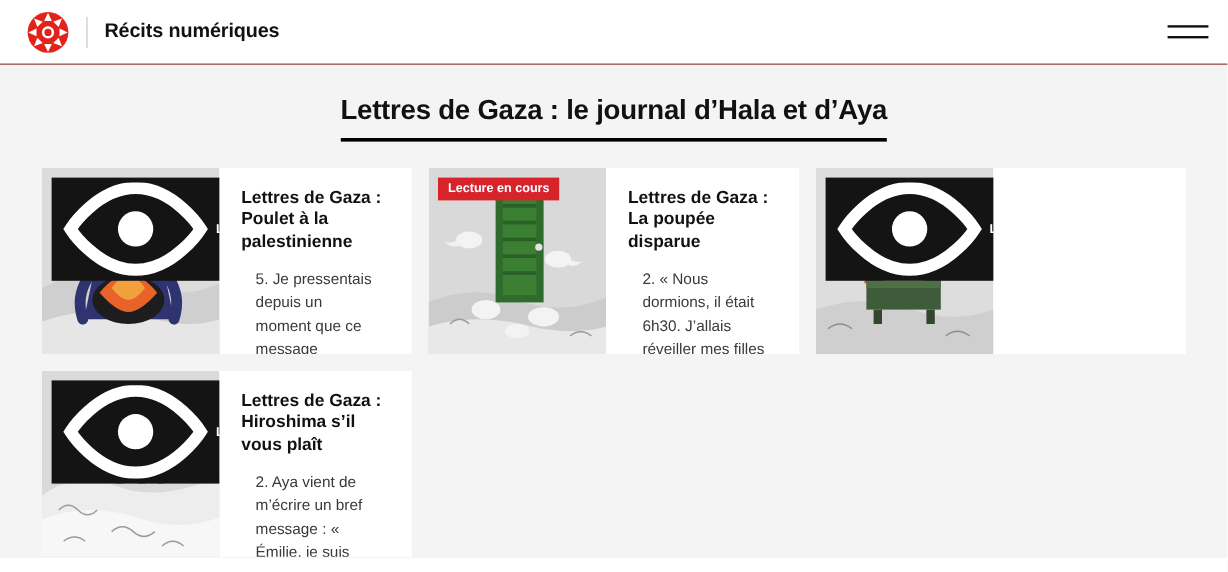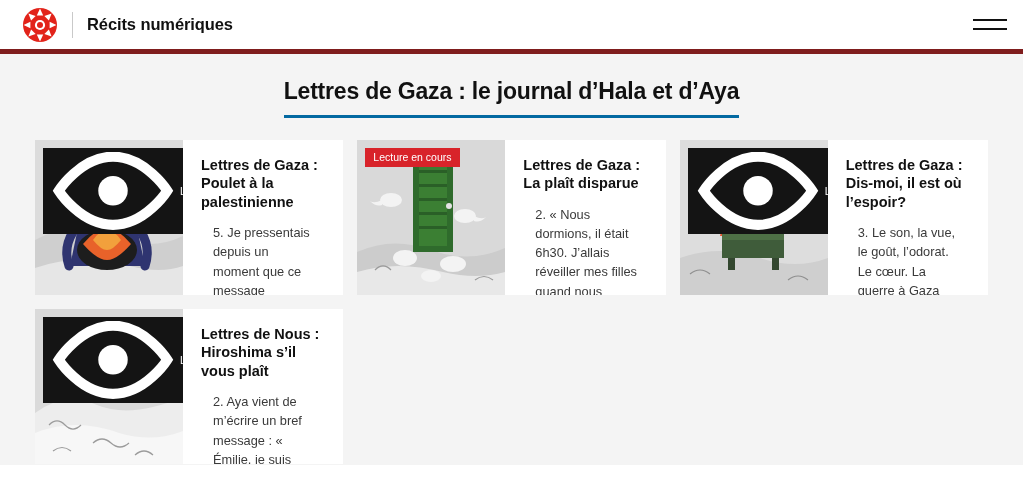--- a/index.html
+++ b/index.html
@@ -14,21 +14,21 @@
     color: #1a1a1a;
   }
 
   
   .site-header {
     height: 54px;
     background: #ffffff;
     display: flex;
     align-items: center;
     padding: 0 22px;
-    border-bottom: 5px solid #7f1d1d;
+    border-bottom: 1px solid #7f1d1d;
     position: relative;
   }
   .logo-wrap {
     display: flex;
     align-items: center;
     gap: 14px;
   }
   .cbc-gem {
     width: 36px;
     height: 36px;
@@ -77,21 +77,21 @@
   }
   .page-title {
     text-align: center;
     font-size: 23px;
     font-weight: bold;
     letter-spacing: -0.2px;
     color: #111111;
     padding-bottom: 10px;
     width: fit-content;
     margin: 0 auto 22px auto;
-    border-bottom: 3px solid #0369a1;
+    border-bottom: 3px solid #000000;
   }
 
   .grid {
     width: 953px;
     margin: 0 auto;
     display: grid;
     grid-template-columns: 1fr 1fr 1fr;
     column-gap: 24px;
     row-gap: 18px;
     gap: 14px;
@@ -113,21 +113,21 @@
   .thumb svg { display: block; width: 100%; height: 100%; }
 
   .badge {
     position: absolute;
     top: 8px;
     left: 8px;
     display: inline-flex;
     align-items: center;
     gap: 5px;
     font-size: 10.5px;
-    font-weight: normal;
+    font-weight: bold;
     color: #ffffff;
     padding: 4px 8px;
     line-height: 1;
     white-space: nowrap;
   }
   .badge.read { background: #141414; }
   .badge.playing { background: #d8232a; }
   .eye {
     width: 13px;
     height: 9px;
@@ -260,21 +260,21 @@
           <g stroke="#9a9a9a" stroke-width="1.2" fill="none">
             <path d="M18 130 q8 -8 16 0"></path>
             <path d="M118 140 q9 -7 18 0"></path>
           </g>
         </svg>
         <span class="badge playing">
           <span>Lecture en cours</span>
         </span>
       </div>
       <div class="card-body">
-        <h2 class="card-title">Lettres de Gaza : La plaît disparue</h2>
+        <h2 class="card-title">Lettres de Gaza : La poupée disparue</h2>
         <p class="card-desc">2. « Nous dormions, il était 6h30. J’allais réveiller mes filles quand nous avons entendu un bruit étrange. »</p>
       </div>
     </article>
 
     <article class="card">
       <div class="thumb">
         <svg viewBox="0 0 148 155" preserveAspectRatio="xMidYMid slice" aria-hidden="true">
           <rect width="148" height="155" fill="#dddddd"></rect>
           <path d="M0 118 Q40 104 80 118 Q116 130 148 118 L148 155 L0 155 Z" fill="#cfcfcf"></path>
           <path d="M40 96 q10 -40 24 -48 q-4 20 8 28 q10 -10 10 -24 q12 16 12 44z" fill="#e8542a"></path>
@@ -290,24 +290,20 @@
           </g>
         </svg>
         <span class="badge read">
           <svg class="eye" viewBox="0 0 16 10" aria-hidden="true">
             <path d="M8 0.6C3.8 0.6 1 5 1 5s2.8 4.4 7 4.4S15 5 15 5 12.2 0.6 8 0.6z" fill="none" stroke="#ffffff" stroke-width="1.3"></path>
             <circle cx="8" cy="5" r="1.9" fill="#ffffff"></circle>
           </svg>
           <span>Lu</span>
         </span>
       </div>
-      <div class="card-body">
-        <h2 class="card-title">Lettres de Gaza : Dis-moi, il est où l’espoir?</h2>
-        <p class="card-desc">3. Le son, la vue, le goût, l’odorat. Le cœur. La guerre à Gaza pénètre de force la chair des Gazaouis.</p>
-      </div>
     </article>
 
     <article class="card">
       <div class="thumb">
         <svg viewBox="0 0 148 155" preserveAspectRatio="xMidYMid slice" aria-hidden="true">
           <rect width="148" height="155" fill="#dadada"></rect>
           <g fill="#efefef">
             <ellipse cx="60" cy="28" rx="16" ry="11"></ellipse>
             <ellipse cx="84" cy="22" rx="13" ry="9"></ellipse>
             <ellipse cx="72" cy="40" rx="12" ry="8"></ellipse>
@@ -329,21 +325,21 @@
         </svg>
         <span class="badge read">
           <svg class="eye" viewBox="0 0 16 10" aria-hidden="true">
             <path d="M8 0.6C3.8 0.6 1 5 1 5s2.8 4.4 7 4.4S15 5 15 5 12.2 0.6 8 0.6z" fill="none" stroke="#ffffff" stroke-width="1.3"></path>
             <circle cx="8" cy="5" r="1.9" fill="#ffffff"></circle>
           </svg>
           <span>Lu</span>
         </span>
       </div>
       <div class="card-body">
-        <h2 class="card-title">Lettres de Nous : Hiroshima s’il vous plaît</h2>
+        <h2 class="card-title">Lettres de Gaza : Hiroshima s’il vous plaît</h2>
         <p class="card-desc">2. Aya vient de m’écrire un bref message : « Émilie, je suis toujours vivante. Je suis là. »</p>
       </div>
     </article>
 
   </div>
 
   <div class="footer-strip"></div>
 </main>
 
 </body></html>

